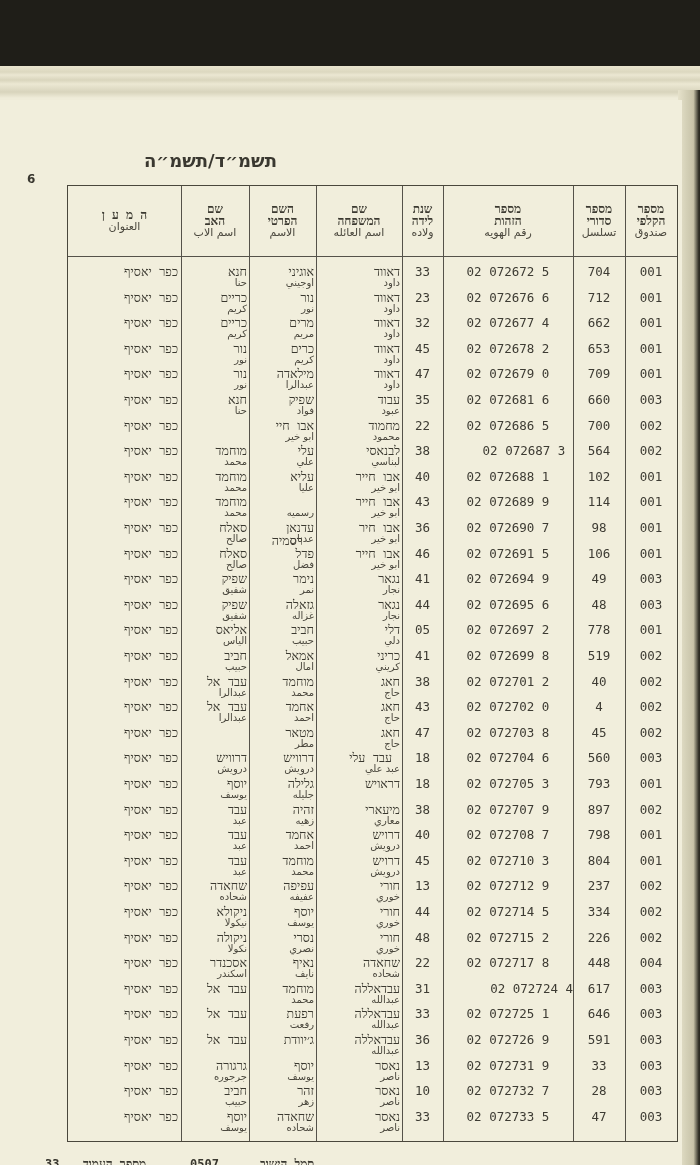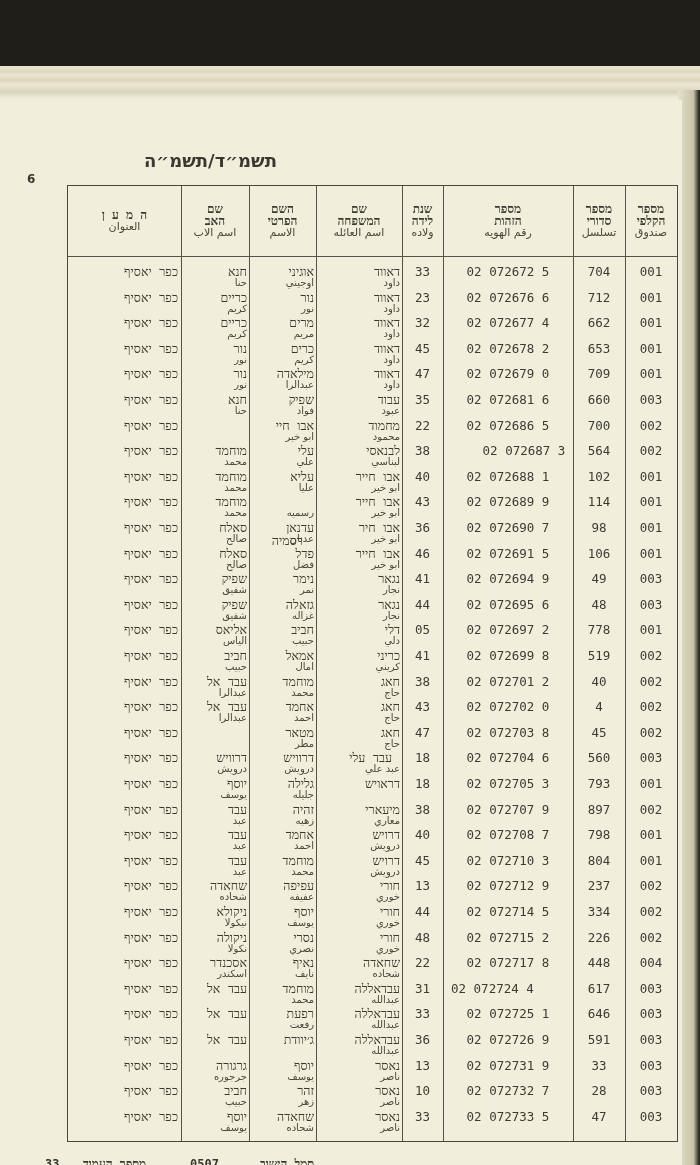--- a/index.html
+++ b/index.html
@@ -475,21 +475,21 @@
           <span class="sub" style="left: 248px; width: 84px;">شحاده</span>
           <span class="cell he" style="left: 181px; width: 65px;">נאיף</span>
           <span class="sub" style="left: 181px; width: 65px;">نايف</span>
           <span class="cell he" style="left: 113px; width: 66px;">אסכנדר</span>
           <span class="sub" style="left: 113px; width: 66px;">اسكندر</span>
           <span class="cell he" style="left: 0px; width: 110px;">כפר יאסיף</span>
         </div>
         <div class="row" style="top: 722.8px;">
           <span class="cell num" style="left: 557px; width: 52px; text-align: center;">003</span>
           <span class="cell num" style="left: 505px; width: 52px; text-align: center;">617</span>
-          <span class="cell num" style="left: 383px; width: 130px; text-align: left;">02 072724 4</span>
+          <span class="cell num" style="left: 375px; width: 130px; text-align: right;">02 072724 4</span>
           <span class="cell num" style="left: 334px; width: 41px; text-align: center;">31</span>
           <span class="cell he" style="left: 248px; width: 84px;">עבדאללה</span>
           <span class="sub" style="left: 248px; width: 84px;">عبدالله</span>
           <span class="cell he" style="left: 181px; width: 65px;">מוחמד</span>
           <span class="sub" style="left: 181px; width: 65px;">محمد</span>
           <span class="cell he" style="left: 113px; width: 66px;">עבד אל</span>
           <span class="sub" style="left: 113px; width: 66px;"></span>
           <span class="cell he" style="left: 0px; width: 110px;">כפר יאסיף</span>
         </div>
         <div class="row" style="top: 748.4px;">

